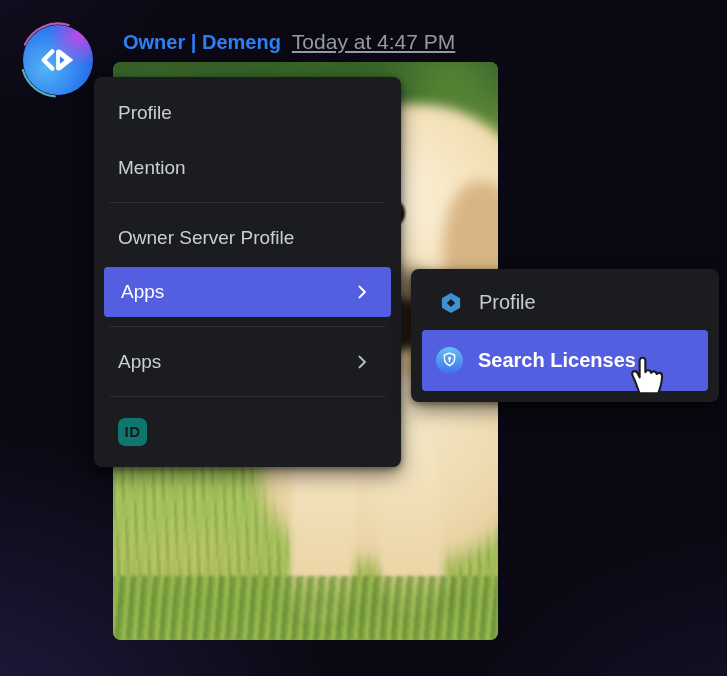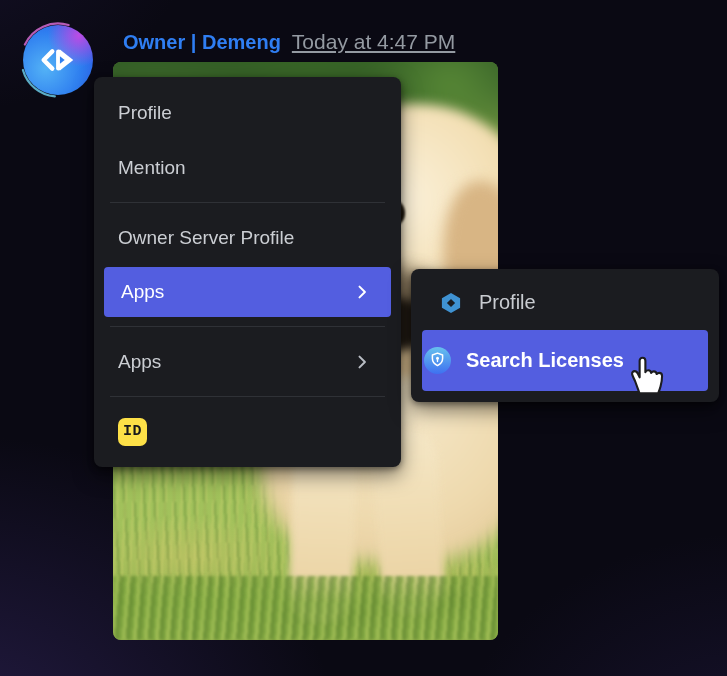--- a/index.html
+++ b/index.html
@@ -100,31 +100,31 @@
     display:flex;align-items:center;height:55px;padding:0 18px 0 14px;border-radius:4px;
     font-size:19px;font-weight:500;color:#cbced3;cursor:pointer;
   }
   .menu-item .label{flex:1;}
   .menu-item.highlighted{height:50px;margin:2px 0;background:var(--accent);color:#ffffff;padding-left:17px;}
   .menu-divider{height:1px;background:#2f3136;margin:7px 6px;}
   .chevron{width:22px;height:22px;flex:none;display:flex;align-items:center;justify-content:center;color:#b9bdc4;}
   .menu-item.highlighted .chevron{color:#ffffff;}
   .chevron svg{width:20px;height:20px;}
   .id-badge{
-    flex:none;width:29px;height:28px;border-radius:7px;background:#fde047;color:#17181b;
-    font-size:15px;font-weight:700;display:flex;align-items:center;justify-content:center;letter-spacing:.5px;font-family:Liberation Mono, monospace;
+    flex:none;width:29px;height:28px;border-radius:7px;background:#0f766e;color:#17181b;
+    font-size:15px;font-weight:700;display:flex;align-items:center;justify-content:center;letter-spacing:.5px;
   }
 
   
   .sub-menu{left:375px;top:269px;width:308px;height:133px;padding:11px;z-index:4;display:flex;flex-direction:column;gap:5px;}
   .sub-item{
     display:flex;align-items:center;height:52px;padding:0 14px 0 17px;border-radius:4px;
     font-size:20px;font-weight:500;color:#c9ccd1;cursor:pointer;gap:16px;
   }
-  .sub-item.highlighted{height:70px;padding-left:2px;background:var(--accent);color:#ffffff;font-weight:700;gap:15px;}
+  .sub-item.highlighted{height:70px;padding-left:14px;background:var(--accent);color:#ffffff;font-weight:700;gap:15px;}
   .cube-icon{width:24px;height:24px;flex:none;}
   .shield-avatar{width:27px;height:27px;flex:none;}
 
   
   .cursor{position:absolute;left:622px;top:350px;width:46px;height:50px;z-index:6;pointer-events:none;}
 </style>
 </head>
 <body>
 
 <div class="stage">

